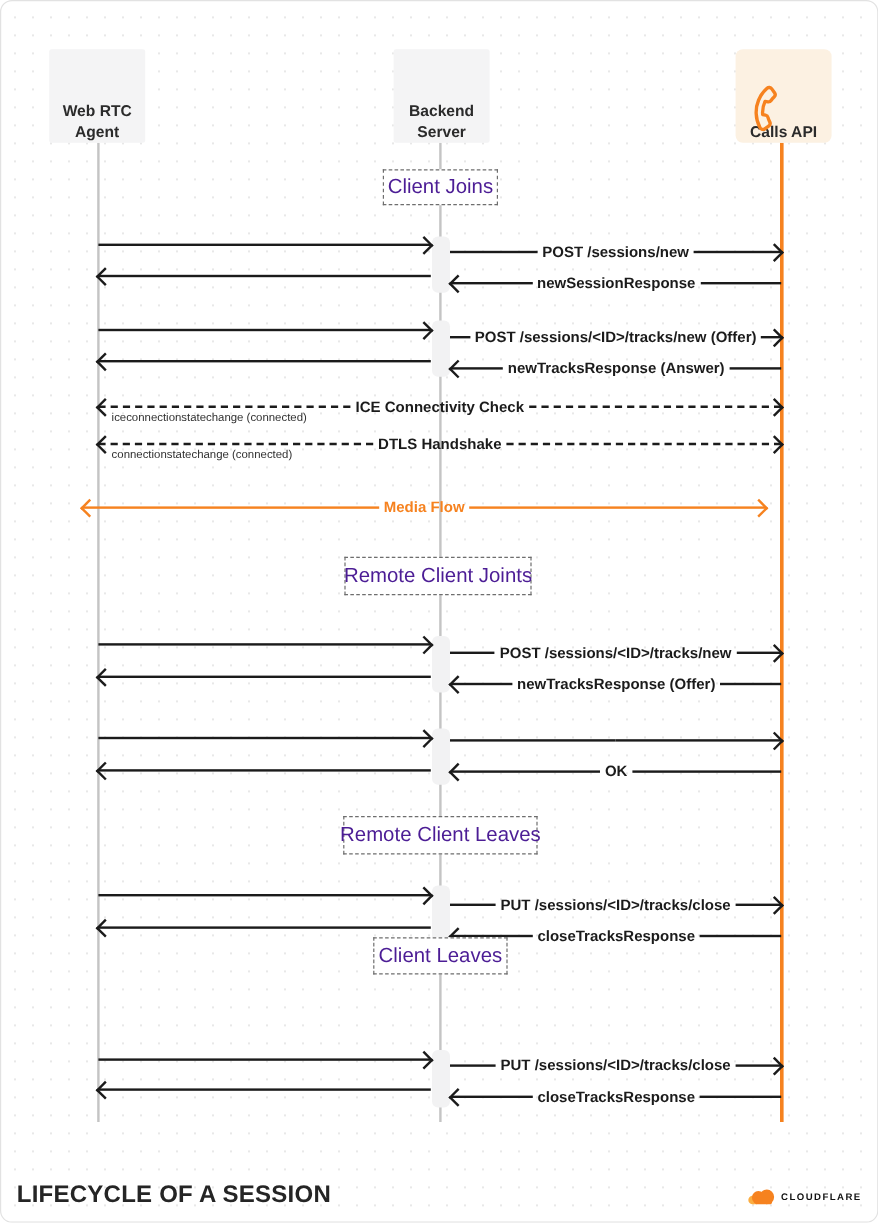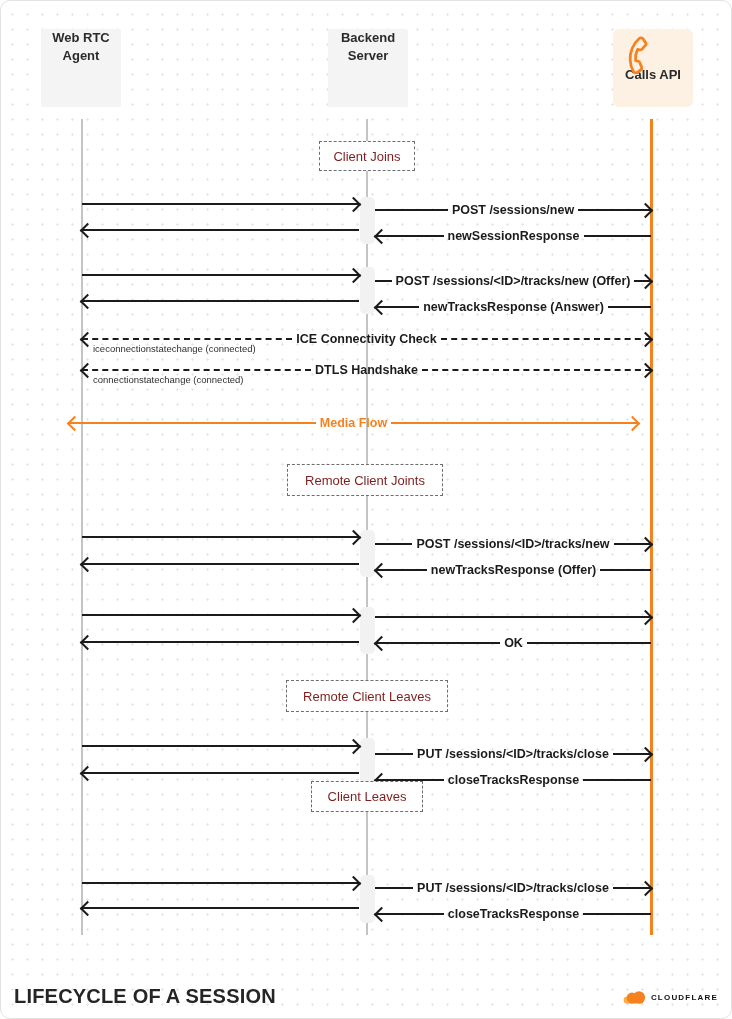--- a/index.html
+++ b/index.html
@@ -5,32 +5,32 @@
   html,body{margin:0;padding:0;background:#fff;}
   .canvas{
     position:relative;width:732px;height:1019px;box-sizing:border-box;
     background:#fff;
     background-image:radial-gradient(circle,#e8e8e8 1.1px,transparent 1.1px);
     background-size:15px 15px;background-position:4px 6px;
     border:1px solid #e2e2e2;border-radius:10px;overflow:hidden;
     font-family:"Liberation Sans",sans-serif;
   }
   
-  .actor{position:absolute;top:28px;width:80px;height:78px;background:#f4f4f5;
-    display:flex;flex-direction:column;align-items:center;justify-content:flex-start;
+  .actor{position:absolute;top:40px;width:80px;height:78px;background:#f4f4f5;
+    display:flex;flex-direction:column;align-items:center;justify-content:flex-end;
     font-size:13px;font-weight:700;color:#2b2b2b;text-align:center;line-height:1.35;
     white-space:pre-line;border-radius:2px;}
   .actor.a1{left:40px;}
   .actor.a2{left:327px;}
   .actor.a3{left:612px;background:#fcf1e2;border-radius:6px;gap:5px;}
   
   .lifeline{position:absolute;}
   .activation{position:absolute;background:#f2f2f3;border-radius:5px;}
-  .phase{position:absolute;background:#fff;border:1.5px dashed #6e6e6e;color:#7f1d1d;
-    font-size:13px;display:flex;align-items:center;justify-content:center;
+  .phase{position:absolute;background:#fff;border:1.5px dashed #6e6e6e;color:#4c1d95;
+    font-size:17px;display:flex;align-items:center;justify-content:center;
     white-space:nowrap;box-sizing:border-box;}
   .msg{position:absolute;display:flex;align-items:center;height:20px;}
   .seg{flex:1 1 0;min-width:0;height:0;border-top:2.6px solid currentColor;}
   .seg.dashed{border-top-style:dashed;}
   .mlbl{flex:0 0 auto;font-weight:700;font-size:12.5px;white-space:nowrap;padding:0 4px;}
   .chv{flex:0 0 auto;width:9px;height:9px;}
   .chv.r{border-top:2.6px solid currentColor;border-right:2.6px solid currentColor;
     transform:rotate(45deg);margin-left:-11px;}
   .chv.l{border-top:2.6px solid currentColor;border-left:2.6px solid currentColor;
     transform:rotate(-45deg);margin-right:-11px;}

